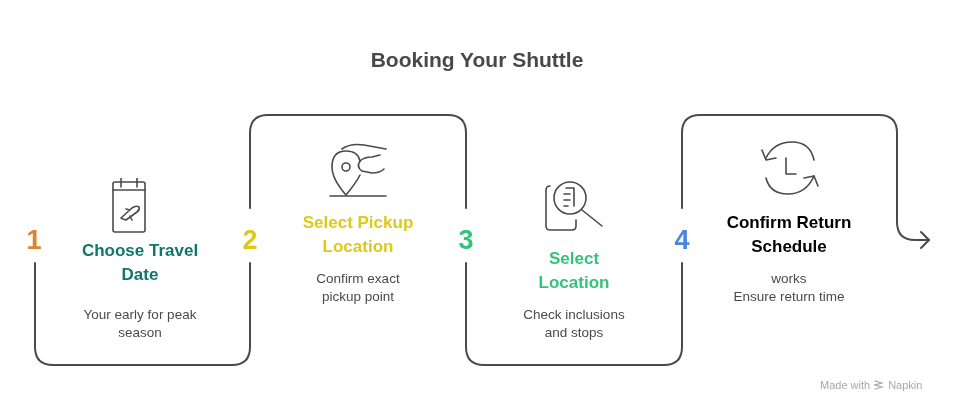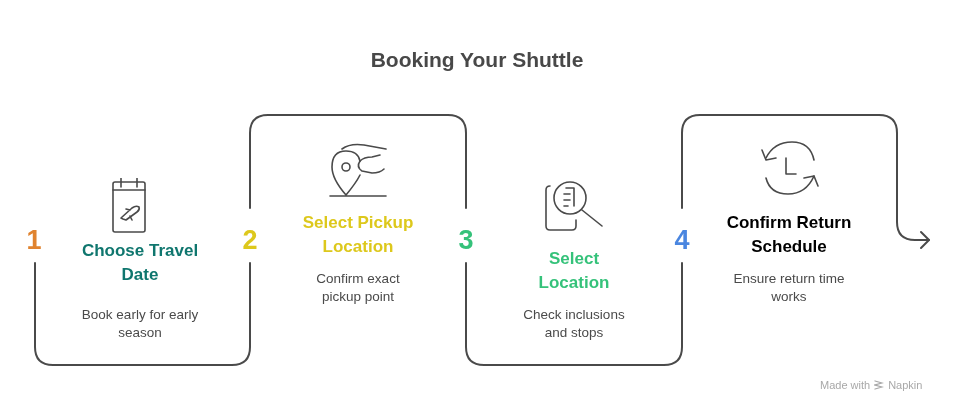--- a/index.html
+++ b/index.html
@@ -44,21 +44,21 @@
     <line x1="9" y1="0" x2="9" y2="9"></line>
     <line x1="25" y1="0" x2="25" y2="9"></line>
     <path d="M9 40 L20 30 Q24 27 27 29 Q28 32 25 34 L14 42 L11 41 Z M14 31 L18 32 M18 38 L20 42"></path>
   </g>
 </svg>
 <div class="step-title" style="left:45px; top:239px; color:#0f766e;">
   <div>Choose Travel</div>
   <div>Date</div>
 </div>
 <div class="step-desc" style="left:55px; top:306px;">
-  <div>Book early for early</div>
+  <div>Your early for peak</div>
   <div>season</div>
 </div>
 
 <div class="num" style="left:235px; top:225px; color:#DDC81C;">2</div>
 <svg class="icon" style="left:328px; top:143px;" width="60" height="56" viewBox="0 0 60 56">
   <g fill="none" stroke="#4a4a4a" stroke-width="1.6" stroke-linecap="round" stroke-linejoin="round">
     <path d="M18 52 Q4 36 4 24 Q4 8 18 8 Q30 8 32 18"></path>
     <path d="M18 52 Q28 40 32 32"></path>
     <circle cx="18" cy="24" r="4"></circle>
     <path d="M14 6 Q22 0 36 2 L58 6"></path>
@@ -105,22 +105,22 @@
     <path d="M54 36 Q46 54 28 54 Q10 54 6 38"></path>
     <path d="M58 46 L54 36 L44 38"></path>
     <path d="M26 18 L26 34 L36 34"></path>
   </g>
 </svg>
 <div class="step-title" style="left:694px; top:211px; color:#000000;">
   <div>Confirm Return</div>
   <div>Schedule</div>
 </div>
 <div class="step-desc" style="left:704px; top:270px;">
+  <div>works</div>
   <div>Ensure return time</div>
-  <div>works</div>
 </div>
 
 <div class="footer">
   <span>Made with</span>
   <svg width="10" height="11" viewBox="0 0 10 11">
     <g fill="none" stroke="#a8a8a8" stroke-width="1.3" stroke-linecap="round">
       <path d="M1 1 L8 3 L1 5 L8 7 L1 9"></path>
     </g>
   </svg>
   <span>Napkin</span>

